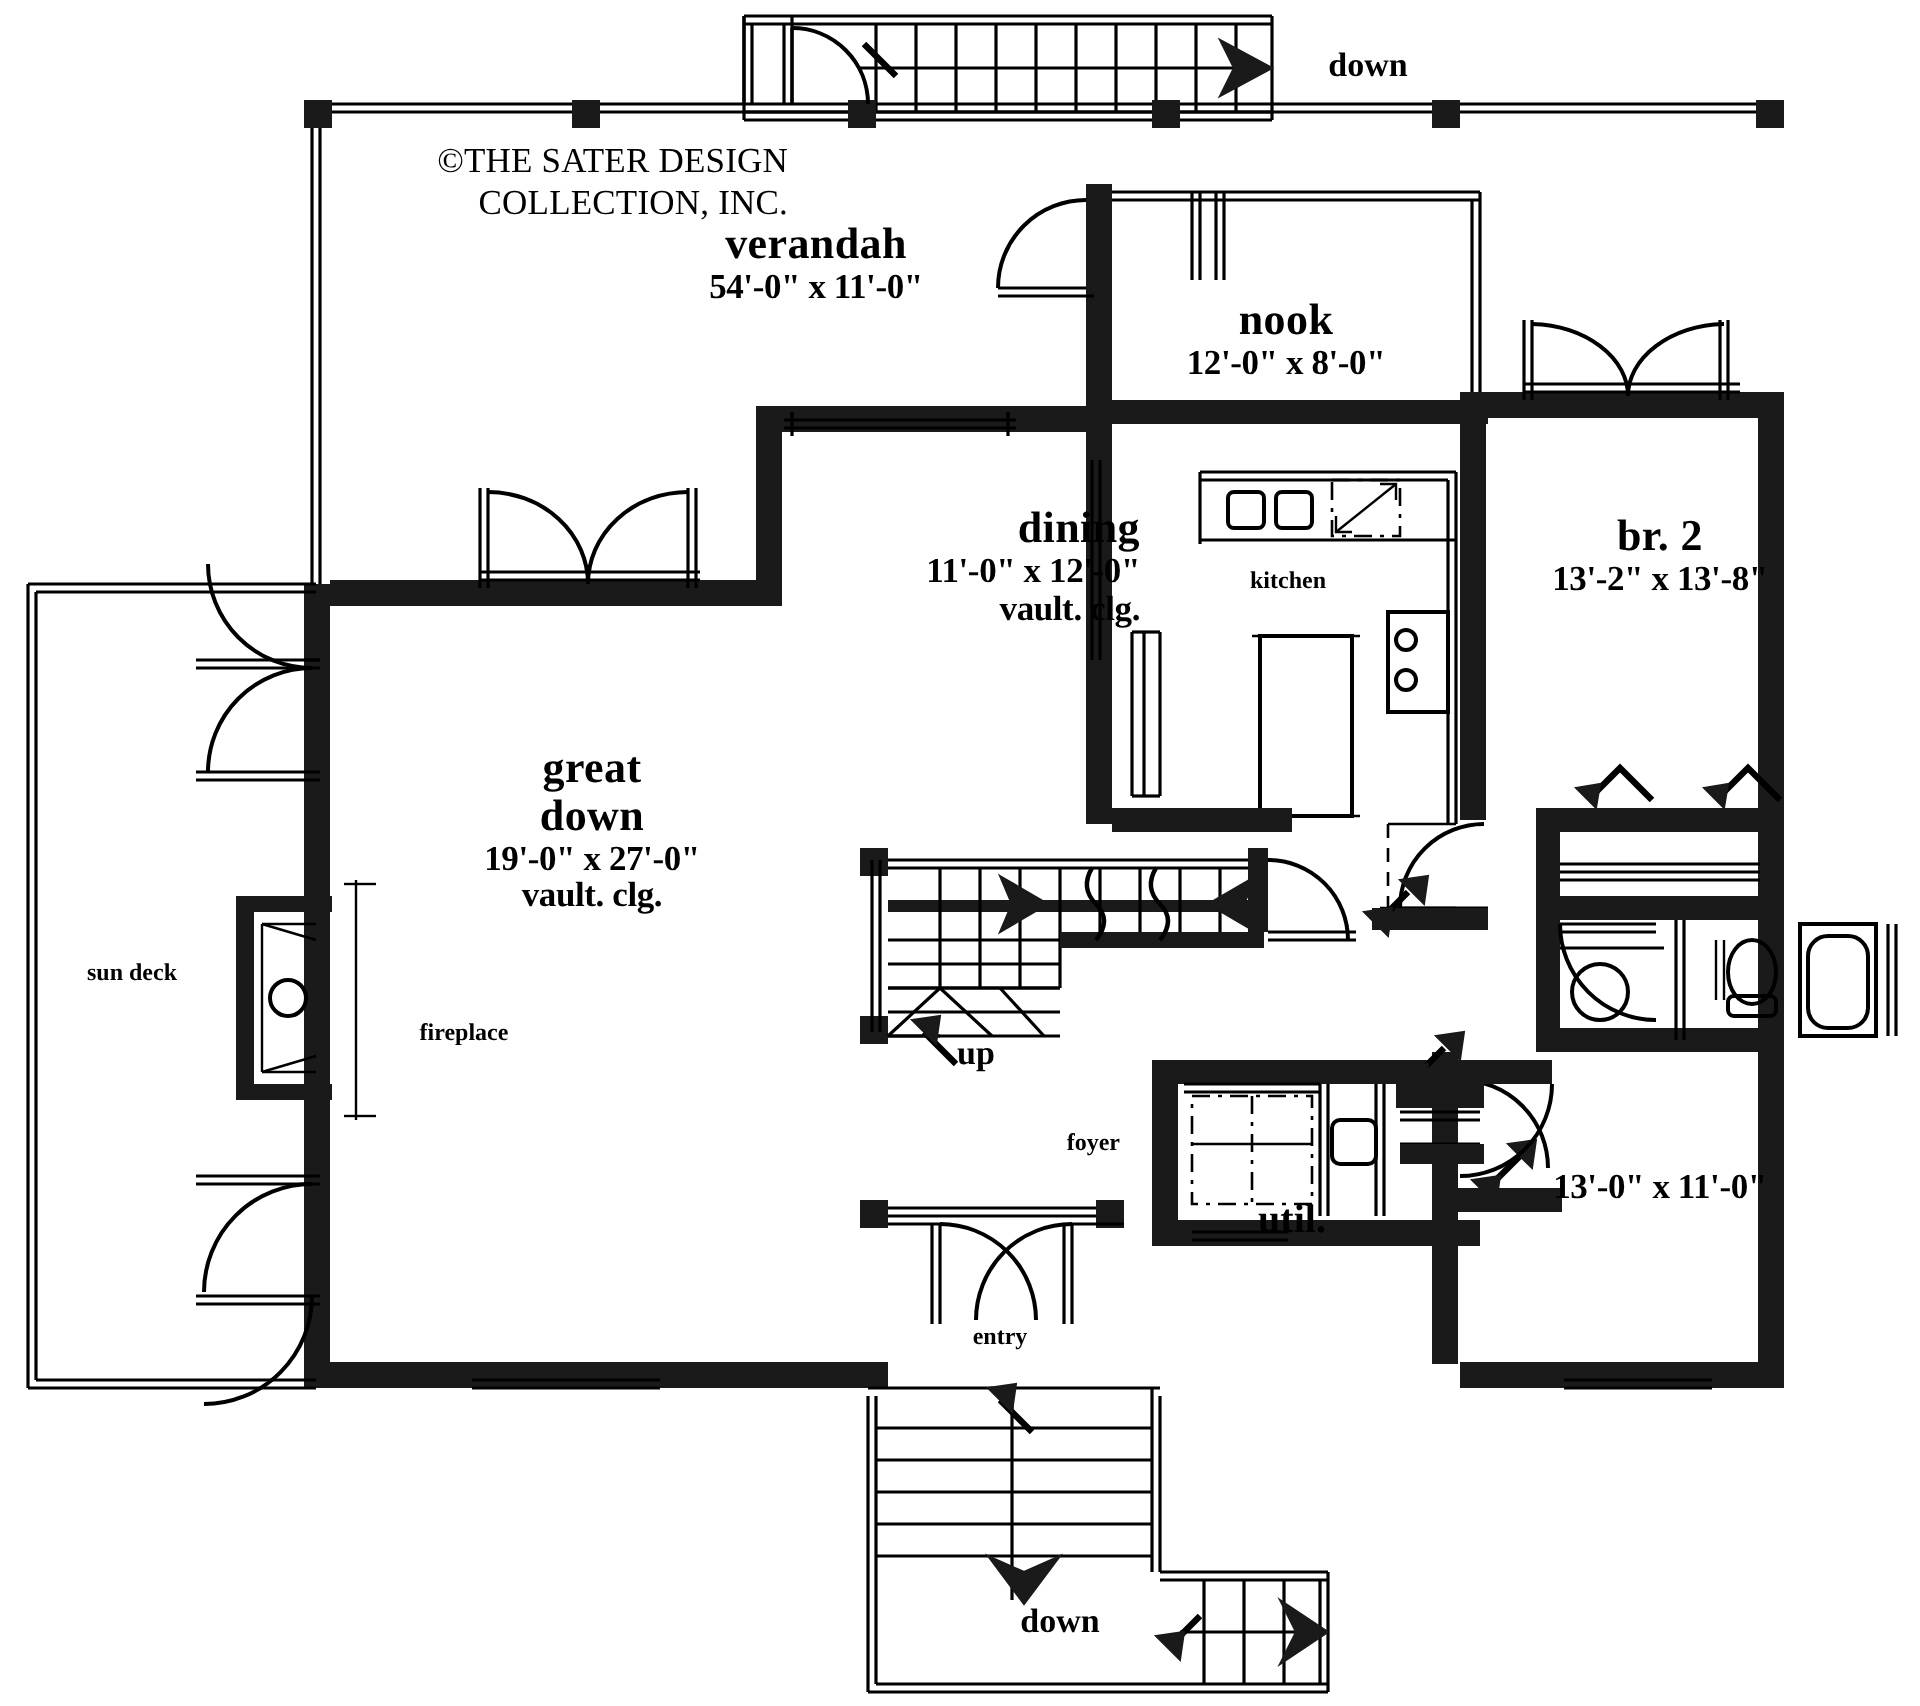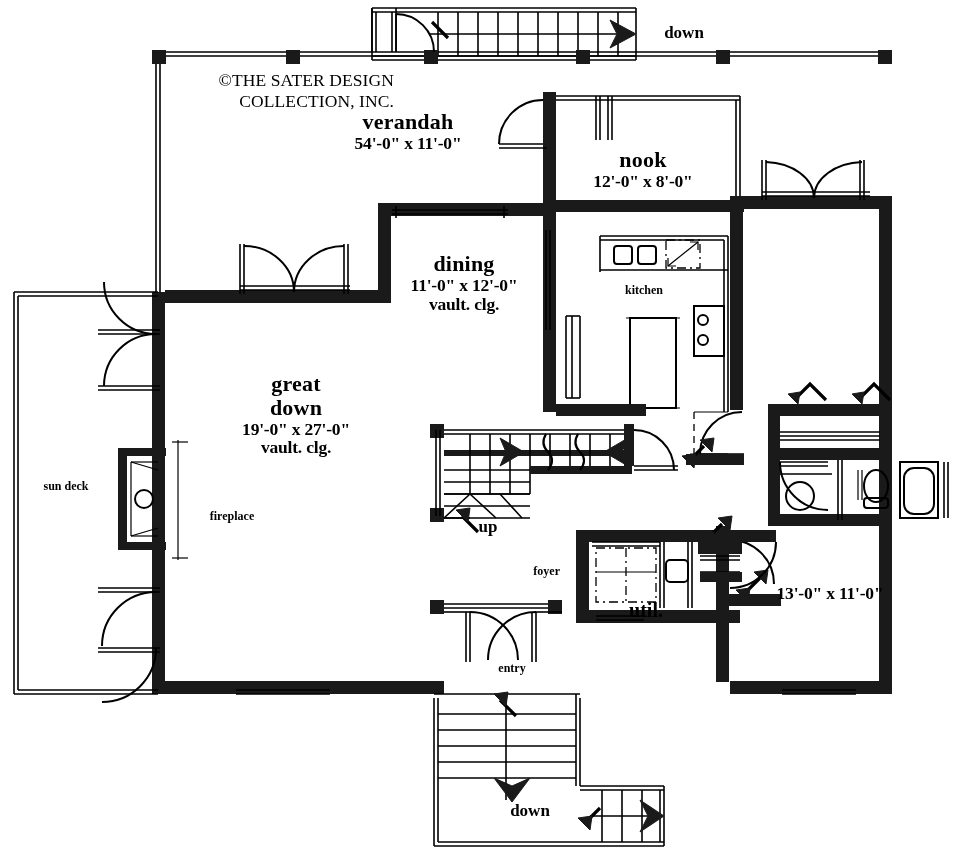--- a/index.html
+++ b/index.html
@@ -523,22 +523,26 @@
   <div class="lbl" style="left:264px; top:110px; width:288px;">
     <span class="blk lbl-room-name">verandah</span>
     <span class="blk lbl-room-dim">54'-0" x 11'-0"</span>
   </div>
 
   <div class="lbl" style="left:548px; top:148px; width:190px;">
     <span class="blk lbl-room-name">nook</span>
     <span class="blk lbl-room-dim">12'-0" x 8'-0"</span>
   </div>
 
-
-  <div class="lbl" style="left:358px; top:252px; width:212px;">
+  <div class="lbl" style="left:740px; top:256px; width:180px;">
+    <span class="blk lbl-room-name">br. 2</span>
+    <span class="blk lbl-room-dim">13'-2" x 13'-8"</span>
+  </div>
+
+  <div class="lbl" style="left:358px; top:252px; width:212px;text-align:right;">
     <span class="blk lbl-room-name">dining</span>
     <span class="blk lbl-room-dim">11'-0" x 12'-0"</span>
     <span class="blk lbl-room-dim">vault. clg.</span>
   </div>
 
   <div class="lbl" style="left:186px; top:372px; width:220px;">
     <span class="blk lbl-room-name">great</span>
     <span class="blk lbl-room-name">down</span>
     <span class="blk lbl-room-dim">19'-0" x 27'-0"</span>
     <span class="blk lbl-room-dim">vault. clg.</span>
@@ -549,21 +553,21 @@
   </div>
 
   <div class="lbl lbl-small-name" style="left:584px; top:284px; width:120px;">kitchen</div>
 
   <div class="lbl lbl-small-name" style="left:8px; top:480px; width:116px;">sun deck</div>
 
   <div class="lbl lbl-small-name" style="left:174px; top:510px; width:116px;">fireplace</div>
 
   <div class="lbl lbl-small-name" style="left:468px; top:565px; width:92px;text-align:right;">foyer</div>
 
-  <div class="lbl lbl-small-name" style="left:466px; top:662px; width:92px;">entry</div>
+  <div class="lbl lbl-small-name" style="left:454px; top:662px; width:92px;">entry</div>
 
   <div class="lbl lbl-tiny-name" style="left:616px; top:600px; width:60px;">util.</div>
 
   <div class="lbl lbl-dir" style="left:644px; top:24px; width:80px;">down</div>
 
   <div class="lbl lbl-dir" style="left:460px; top:518px; width:56px;">up</div>
 
   <div class="lbl lbl-dir" style="left:490px; top:802px; width:80px;">down</div>
 
 </div>

